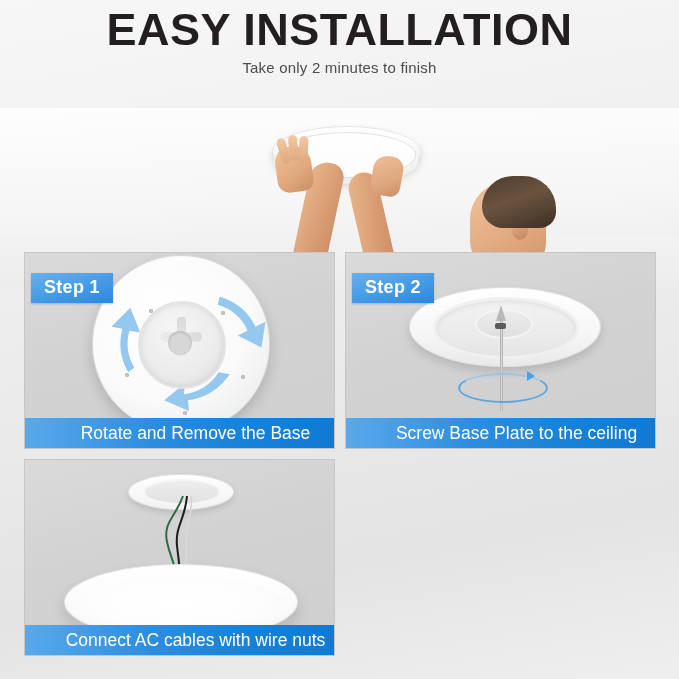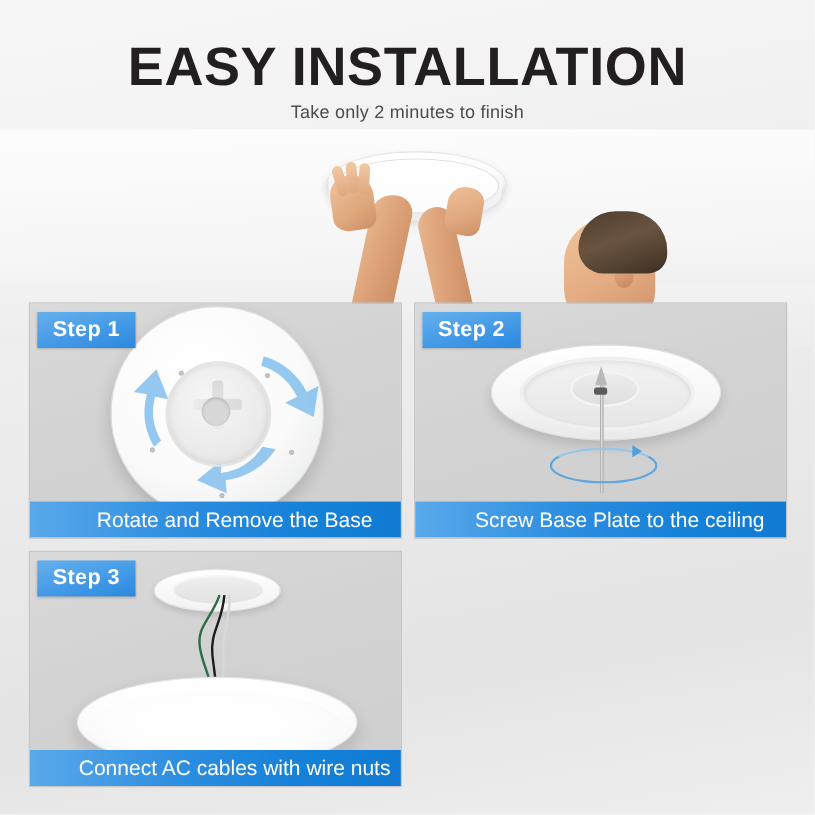--- a/index.html
+++ b/index.html
@@ -10,21 +10,21 @@
   }
   .poster{
     position:relative;width:679px;height:679px;
     background:linear-gradient(170deg,#f7f7f7 0%,#f1f1f1 25%,#eaeaea 55%,#e4e4e4 78%,#efefef 100%);
     overflow:hidden;
   }
 
   
   .header{position:absolute;left:0;top:0;width:679px;height:112px;text-align:center;}
   .title{
-    margin:0;padding-top:32px;
+    margin:0;padding-top:6px;
     font-size:45px;font-weight:bold;letter-spacing:0.5px;
     color:#231f20;line-height:1.05;
   }
   .subtitle{
     margin:0;padding-top:6px;
     font-size:15px;font-weight:normal;color:#4c4c4c;letter-spacing:0.2px;
   }
 
   
   .hero{
@@ -119,21 +119,21 @@
     position:absolute;left:24px;top:252px;width:632px;height:404px;
     display:grid;grid-template-columns:1fr 1fr;grid-template-rows:1fr 1fr;
     gap:10px;
   }
   .panel{
     position:relative;overflow:hidden;
     background:linear-gradient(165deg,#dadada 0%,#d2d2d2 45%,#cfcfcf 100%);
     border:1px solid #c6c6c6;
   }
   .badge{
-    position:absolute;left:6px;top:7px;z-index:6;
+    position:absolute;left:6px;top:20px;z-index:6;
     padding:4px 13px 5px 13px;
     background:linear-gradient(165deg,#67b0ee 0%,#4a9ee8 45%,#2b88df 100%);
     color:#ffffff;font-size:18px;font-weight:bold;letter-spacing:0.3px;
     box-shadow:0 1px 2px rgba(0,0,0,0.18);
   }
   .caption{
     position:absolute;left:0;bottom:0;width:100%;height:30px;z-index:6;
     background:linear-gradient(90deg,#59a9ea 0%,#2d8ee0 38%,#1581d8 70%,#1079d2 100%);
     color:#ffffff;font-size:17.5px;line-height:30px;text-align:center;
     white-space:nowrap;
@@ -342,19 +342,18 @@
         <div class="plate3"></div>
         <div class="plate3-in"></div>
         <svg width="311" height="192" viewBox="0 0 311 192" style="position:absolute;left:0;top:0;">
           <path d="M158 36 C150 58 138 62 142 82 C146 100 152 106 150 120" fill="none" stroke="#2f6b44" stroke-width="2"></path>
           <path d="M162 36 C160 60 150 66 152 86 C154 104 156 110 154 122" fill="none" stroke="#1c1c1c" stroke-width="2"></path>
           <path d="M166 36 C168 56 160 64 161 84 C162 102 160 110 158 120" fill="none" stroke="#d8d8d8" stroke-width="2"></path>
         </svg>
         <div class="panel3-light"></div>
         <div class="panel3-glow"></div>
       </div>
-      <div class="badge">Step 3</div>
       <div class="caption">Connect AC cables with wire nuts</div>
     </div>
 
 
   </div>
 </div>
 
 </body></html>

